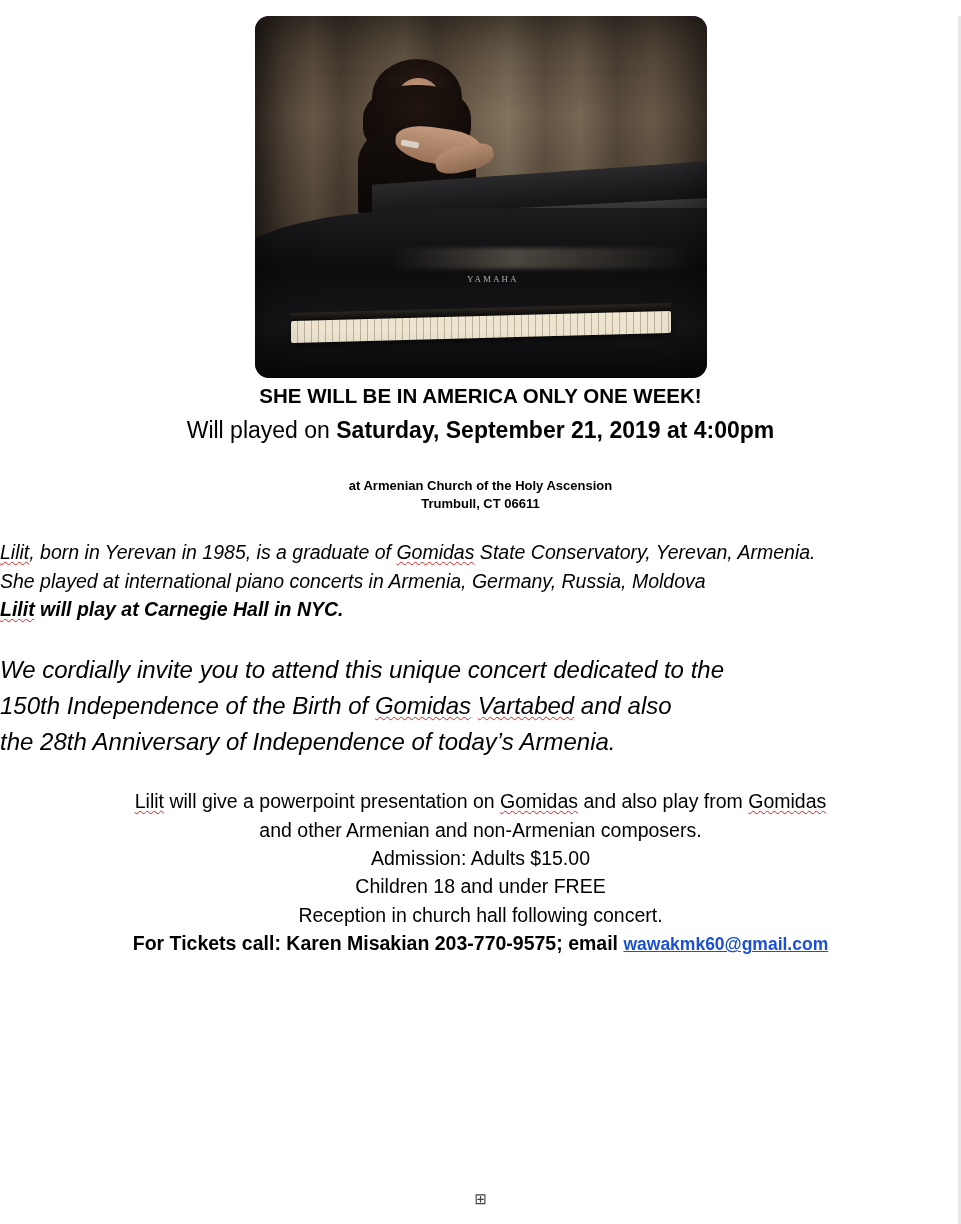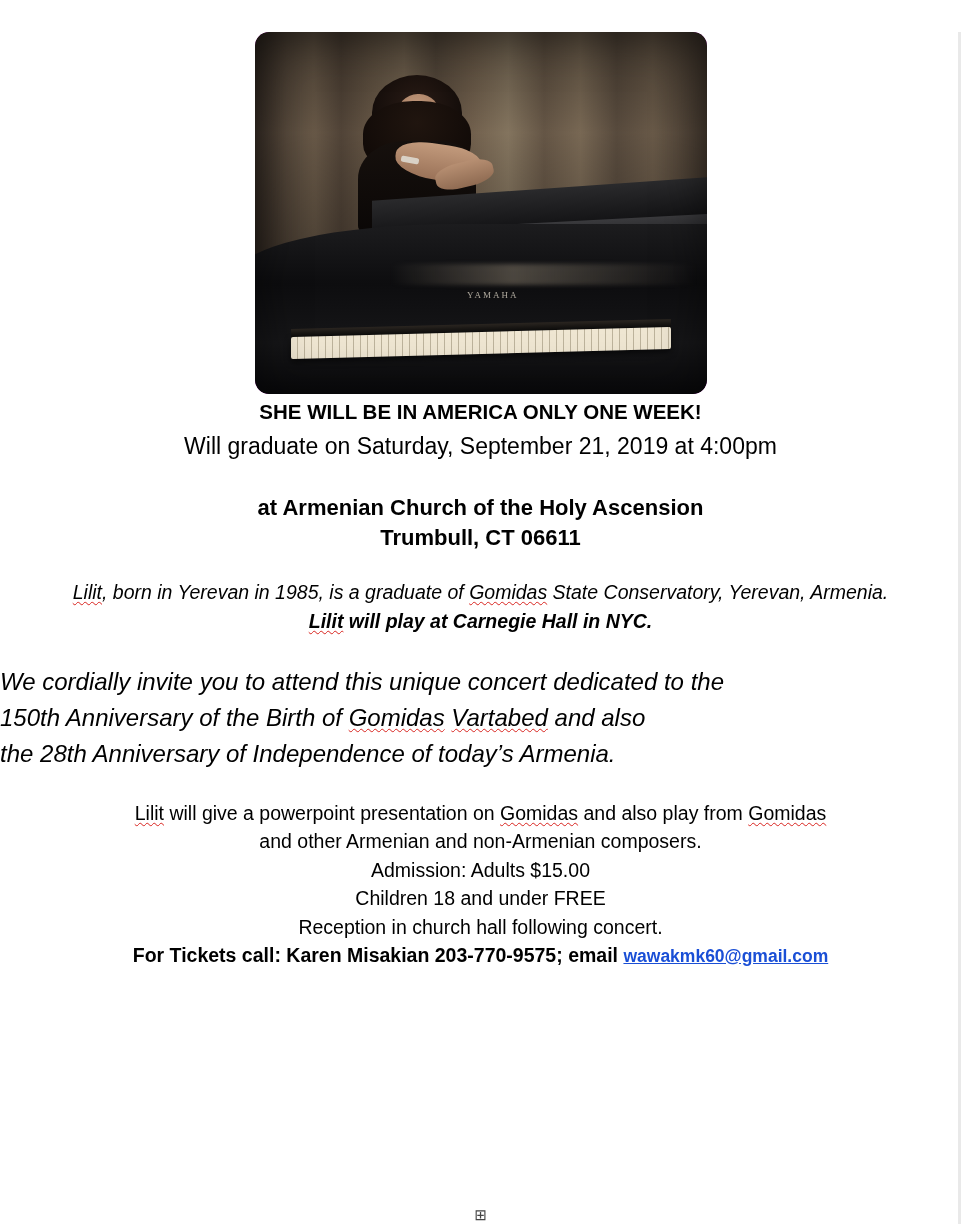--- a/index.html
+++ b/index.html
@@ -20,21 +20,21 @@
     height: 1224px;
     position: relative;
     background: #ffffff;
     box-sizing: border-box;
   }
 
   
   .photo-wrap {
     width: 452px;
     height: 362px;
-    margin: 32px auto 0 auto;
+    margin: 16px auto 0 auto;
     border-radius: 14px;
     overflow: hidden;
     position: relative;
     background: #701a75;
   }
   .photo {
     position: absolute;
     inset: 0;
     border-radius: 14px;
     overflow: hidden;
@@ -184,32 +184,31 @@
     text-align: center;
     font-weight: bold;
     font-size: 20.5px;
     margin-top: 6px;
   }
   .perform-line {
     text-align: center;
     font-size: 23px;
     margin-top: 9px;
   }
-  .perform-line b { font-weight: normal; }
+  .perform-line b { font-weight: bold; }
 
   .venue {
     text-align: center;
     font-weight: bold;
-    font-size: 22px;
+    font-size: 13px;
     line-height: 1.35;
     margin-top: 33px;
   }
 
   .bio {
-    text-align: center;
     font-style: italic;
     font-size: 19.5px;
     line-height: 1.47;
     margin-top: 26px;
   }
   .bio .strong { font-weight: bold; }
 
   .invite {
     text-align: left;
     font-style: italic;
@@ -271,41 +270,42 @@
       <div class="keys-shadow"></div>
       <div class="keys"></div>
       <div class="photo-vignette"></div>
     </div>
   </div>
 
 
   <div class="subhead">SHE WILL BE IN AMERICA ONLY ONE WEEK!</div>
 
   <div class="perform-line">
-    <span>Will graduate on </span><b>Saturday, September 21, 2019 at 4:00pm</b>
+    <span>Will played on </span><b>Saturday, September 21, 2019 at 4:00pm</b>
   </div>
 
   <div class="venue">
     <div>at Armenian Church of the Holy Ascension</div>
     <div>Trumbull, CT 06611</div>
   </div>
 
   <div class="bio">
     <div>
       <span class="spell">Lilit</span><span>, born in Yerevan in 1985, is a graduate of </span><span class="spell">Gomidas</span><span> State Conservatory, Yerevan, Armenia.</span>
     </div>
+    <div>She played at international piano concerts in Armenia, Germany, Russia, Moldova</div>
     <div class="strong">
       <span class="spell">Lilit</span><span> will play at Carnegie Hall in NYC.</span>
     </div>
   </div>
 
   <div class="invite">
     <div>We cordially invite you to attend this unique concert dedicated to the</div>
     <div>
-      <span>150th Anniversary of the Birth of </span><span class="spell">Gomidas</span><span> </span><span class="spell">Vartabed</span><span> and also</span>
+      <span>150th Independence of the Birth of </span><span class="spell">Gomidas</span><span> </span><span class="spell">Vartabed</span><span> and also</span>
     </div>
     <div>the 28th Anniversary of Independence of today’s Armenia.</div>
   </div>
 
   <div class="details">
     <div>
       <span class="spell">Lilit</span><span> will give a powerpoint presentation on </span><span class="spell">Gomidas</span><span> and also play from </span><span class="spell">Gomidas</span>
     </div>
     <div>and other Armenian and non-Armenian composers.</div>
     <div>Admission: Adults $15.00</div>

